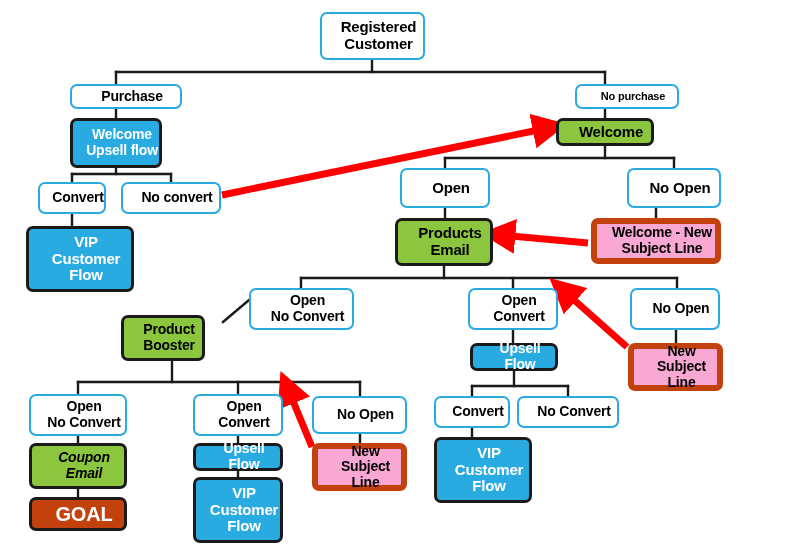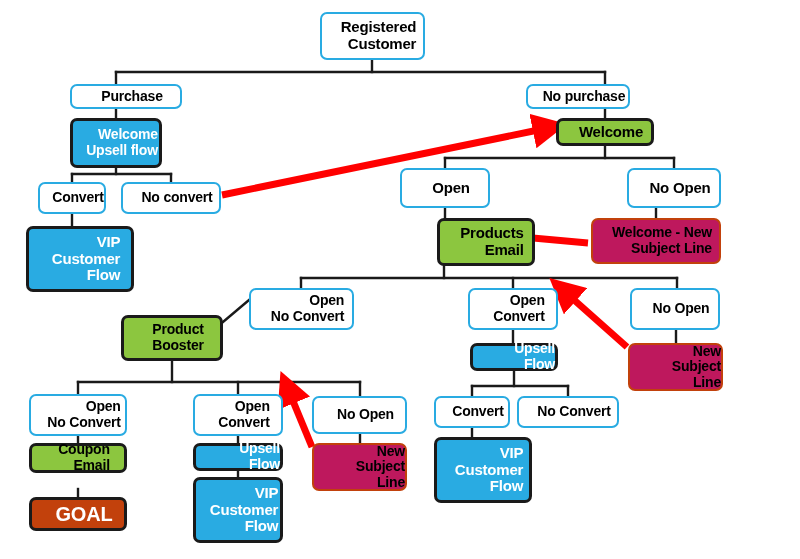--- a/index.html
+++ b/index.html
@@ -23,21 +23,21 @@
     top: 0;
     width: 800px;
     height: 559px;
   }
   .node {
     position: absolute;
     box-sizing: border-box;
     display: flex;
     align-items: center;
     justify-content: center;
-    text-align: right;
+    text-align: center;
     border-radius: 7px;
     font-weight: bold;
     line-height: 1.12;
     letter-spacing: -0.2px;
     z-index: 5;
     white-space: pre-line;
     padding-left: 12px;
   }
   
   .n-white {
@@ -58,22 +58,22 @@
     color: #000000;
   }
   
   .n-goal {
     background: #c2410c;
     border: 3px solid #1a1a1a;
     color: #ffffff;
   }
   
   .n-orange {
-    background: #be185d;
-    border: 2px solid #c2410c;
+    background: #f9a8d4;
+    border: 6px solid #c2410c;
     color: #000000;
   }
 </style>
 </head>
 <body>
 
 <div id="canvas">
 
   <svg id="edges" viewBox="0 0 800 559" preserveAspectRatio="none" aria-hidden="true">
     <defs>
@@ -149,53 +149,53 @@
       <path d="M588,243 L500,235"></path>
       <path d="M627,347 L564,291"></path>
       <path d="M312,447 L288,389"></path>
     </g>
   </svg>
 
   <div id="nodes">
       <div class="node n-white" style="left: 320px; top: 12px; width: 105px; height: 48px; font-size: 15px;"><span>Registered
 Customer</span></div>
       <div class="node n-white" style="left: 70px; top: 84px; width: 112px; height: 25px; font-size: 14px;"><span>Purchase</span></div>
-      <div class="node n-white" style="left: 526px; top: 84px; width: 104px; height: 25px; font-size: 14px;"><span>No purchase</span></div>
+      <div class="node n-white" style="left: 575px; top: 84px; width: 104px; height: 25px; font-size: 11px;"><span>No purchase</span></div>
       <div class="node n-blue" style="left: 70px; top: 118px; width: 92px; height: 50px; font-size: 14px;"><span>Welcome
 Upsell flow</span></div>
       <div class="node n-green" style="left: 556px; top: 118px; width: 98px; height: 28px; font-size: 15px;"><span>Welcome</span></div>
       <div class="node n-white" style="left: 38px; top: 182px; width: 68px; height: 32px; font-size: 14px;"><span>Convert</span></div>
       <div class="node n-white" style="left: 121px; top: 182px; width: 100px; height: 32px; font-size: 14px;"><span>No convert</span></div>
       <div class="node n-white" style="left: 400px; top: 168px; width: 90px; height: 40px; font-size: 15px;"><span>Open</span></div>
       <div class="node n-white" style="left: 627px; top: 168px; width: 94px; height: 40px; font-size: 15px;"><span>No Open</span></div>
       <div class="node n-blue" style="left: 26px; top: 226px; width: 108px; height: 66px; font-size: 15px;"><span>VIP
 Customer
 Flow</span></div>
-      <div class="node n-green" style="left: 395px; top: 218px; width: 98px; height: 48px; font-size: 15px; margin-left: 42px;"><span>Products
+      <div class="node n-green" style="left: 395px; top: 218px; width: 98px; height: 48px; font-size: 15px;"><span>Products
 Email</span></div>
       <div class="node n-orange" style="left: 591px; top: 218px; width: 130px; height: 46px; font-size: 14px;"><span>Welcome - New
 Subject Line</span></div>
       <div class="node n-white" style="left: 249px; top: 288px; width: 105px; height: 42px; font-size: 14px;"><span>Open
 No Convert</span></div>
       <div class="node n-white" style="left: 468px; top: 288px; width: 90px; height: 42px; font-size: 14px;"><span>Open
 Convert</span></div>
       <div class="node n-white" style="left: 630px; top: 288px; width: 90px; height: 42px; font-size: 14px;"><span>No Open</span></div>
-      <div class="node n-green" style="left: 121px; top: 315px; width: 102px; height: 46px; font-size: 14px;"><span>Product
+      <div class="node n-green" style="left: 121px; top: 315px; width: 84px; height: 46px; font-size: 14px;"><span>Product
 Booster</span></div>
       <div class="node n-blue" style="left: 470px; top: 343px; width: 88px; height: 28px; font-size: 14px;"><span>Upsell Flow</span></div>
       <div class="node n-orange" style="left: 628px; top: 343px; width: 95px; height: 48px; font-size: 14px;"><span>New
 Subject Line</span></div>
       <div class="node n-white" style="left: 29px; top: 394px; width: 98px; height: 42px; font-size: 14px;"><span>Open
 No Convert</span></div>
       <div class="node n-white" style="left: 193px; top: 394px; width: 90px; height: 42px; font-size: 14px;"><span>Open
 Convert</span></div>
       <div class="node n-white" style="left: 312px; top: 396px; width: 95px; height: 38px; font-size: 14px;"><span>No Open</span></div>
       <div class="node n-white" style="left: 434px; top: 396px; width: 76px; height: 32px; font-size: 14px;"><span>Convert</span></div>
       <div class="node n-white" style="left: 517px; top: 396px; width: 102px; height: 32px; font-size: 14px;"><span>No Convert</span></div>
-      <div class="node n-green" style="left: 29px; top: 443px; width: 98px; height: 30px; font-size: 14px;"><span>Coupon
+      <div class="node n-green" style="left: 29px; top: 443px; width: 98px; height: 46px; font-size: 14px; font-style: italic;"><span>Coupon
 Email</span></div>
       <div class="node n-blue" style="left: 193px; top: 443px; width: 90px; height: 28px; font-size: 14px;"><span>Upsell Flow</span></div>
       <div class="node n-orange" style="left: 312px; top: 443px; width: 95px; height: 48px; font-size: 14px;"><span>New
 Subject Line</span></div>
       <div class="node n-blue" style="left: 434px; top: 437px; width: 98px; height: 66px; font-size: 15px;"><span>VIP
 Customer
 Flow</span></div>
       <div class="node n-goal" style="left: 29px; top: 497px; width: 98px; height: 34px; font-size: 20px;"><span>GOAL</span></div>
       <div class="node n-blue" style="left: 193px; top: 477px; width: 90px; height: 66px; font-size: 15px;"><span>VIP
 Customer

